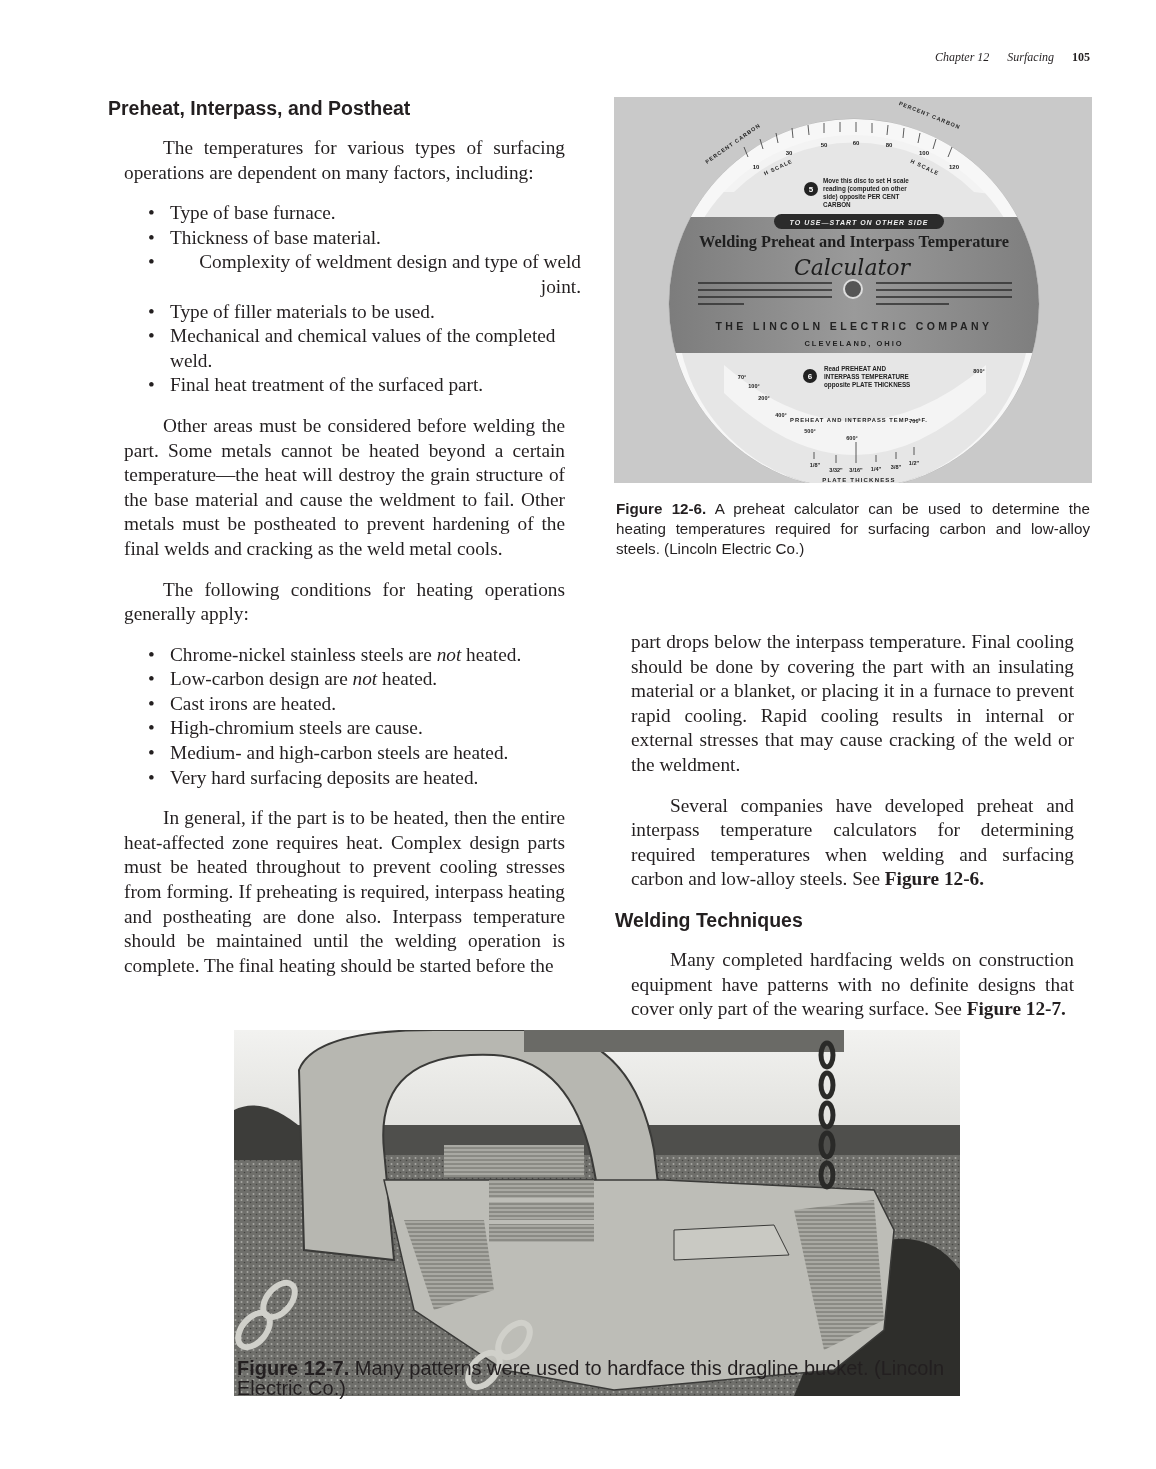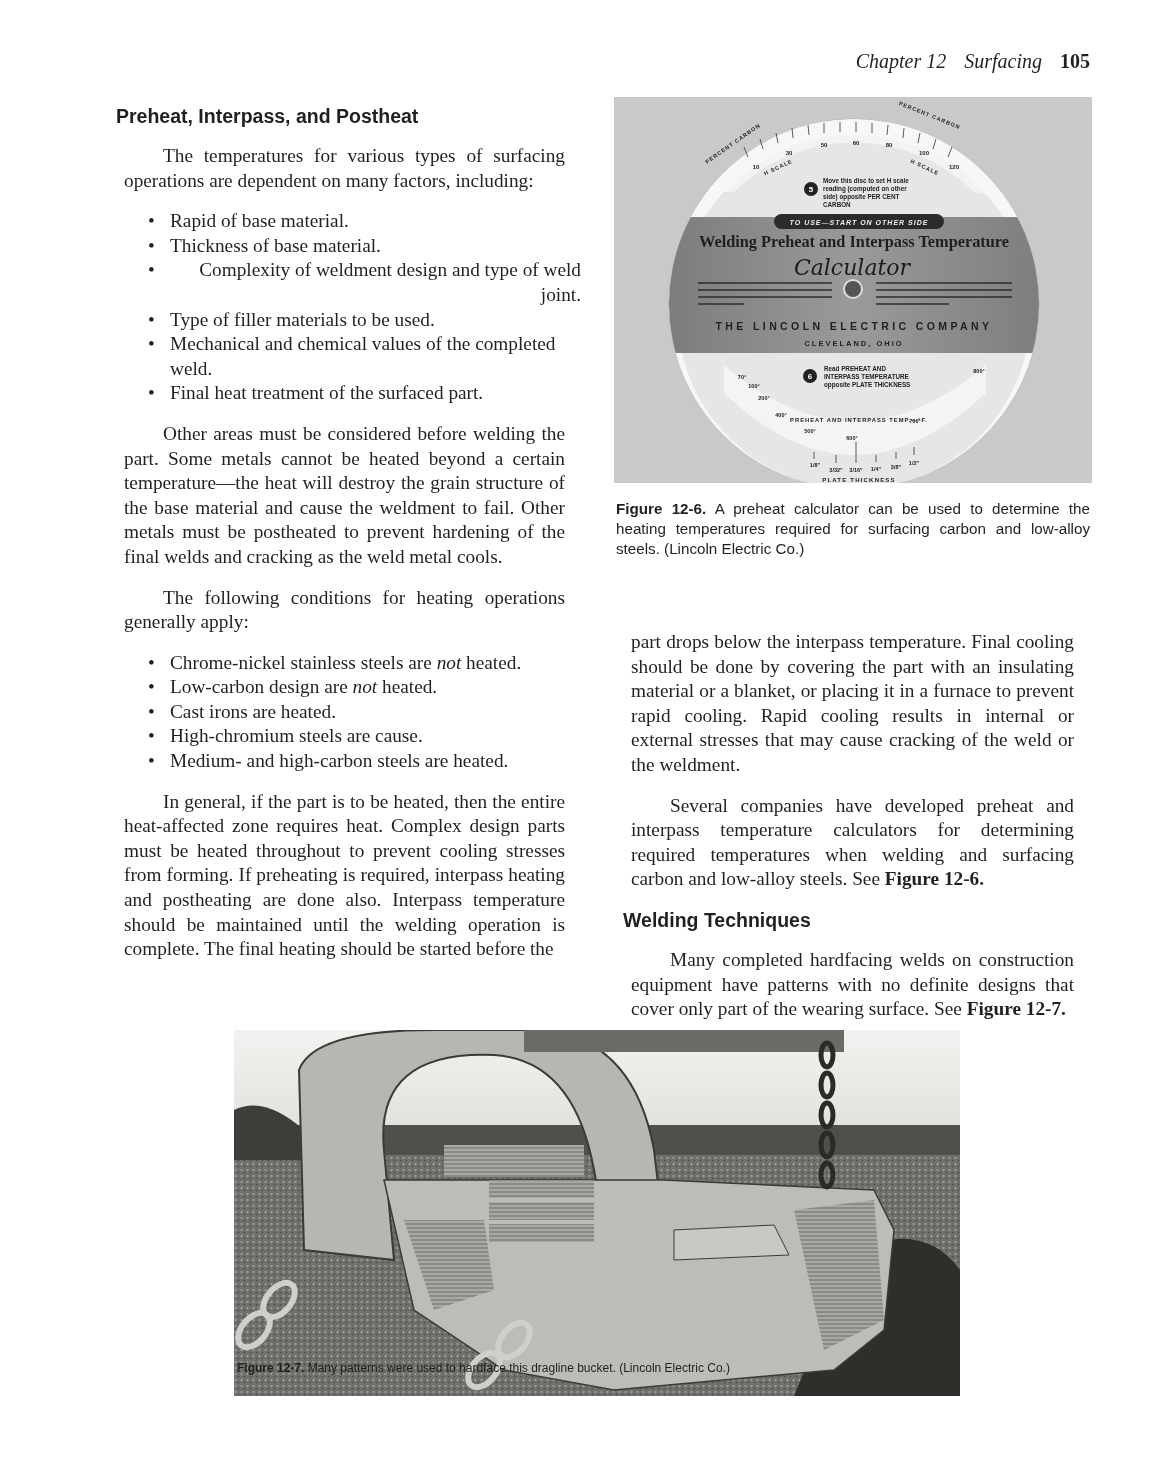--- a/index.html
+++ b/index.html
@@ -1,66 +1,67 @@
 <!DOCTYPE html>
 <html><head>
 <meta charset="utf-8">
 <style>
   html, body { margin: 0; padding: 0; background: #ffffff; }
   body { width: 1156px; height: 1469px; position: relative; overflow: hidden; color: #231f20; }
 
-  .running-head { position: absolute; top: 50px; right: 66px; font-size: 20px; font-family: "Liberation Serif", serif; }
+  .running-head { position: absolute; top: 50px; right: 66px; font-size: 12px; font-family: "Liberation Serif", serif; }
   .running-head .ch { font-style: italic; }
   .running-head .sp { display: inline-block; width: 18px; }
   .running-head .pg { font-weight: bold; }
 
   .col { position: absolute; font-family: "Liberation Serif", serif; font-size: 19.3px; line-height: 24.6px; text-align: justify; }
   .col-left { left: 108px; top: 96px; width: 473px; }
   .col-right { left: 615px; top: 614px; width: 475px; }
 
-  h2.section { font-family: "Liberation Sans", sans-serif; font-weight: bold; font-size: 19.5px; margin: 8px; line-height: 24px; text-align: left; }
+  h2.section { font-family: "Liberation Sans", sans-serif; font-weight: bold; font-size: 19.5px; margin: 0; line-height: 24px; text-align: left; }
   p.para { margin: 16px; text-indent: 39px; }
   ul.bullets { list-style: none; margin: 0; padding: 0 0 0 62px; }
   ul.bullets li { position: relative; }
   ul.bullets li::before { content: "\2022"; position: absolute; left: -22px; }
   .col-right h2.section { margin-top: 12px; }
 
   .fig6 { position: absolute; left: 614px; top: 97px; width: 478px; height: 386px; background: #c9c9c9; overflow: hidden; }
   .fig6-caption { position: absolute; left: 616px; top: 499px; width: 474px; font-family: "Liberation Sans", sans-serif; font-size: 15.2px; line-height: 20px; text-align: justify; }
   .fig-label { font-weight: bold; }
 
   .fig7 { position: absolute; left: 234px; top: 1030px; width: 726px; height: 366px; overflow: hidden; background: #8a8a86; }
-  .fig7-caption { position: absolute; left: 237px; top: 1358px; width: 720px; font-family: "Liberation Sans", sans-serif; font-size: 12px; line-height: 20px; }
+  .fig7-caption { position: absolute; left: 237px; top: 1358px; width: 720px; font-family: "Liberation Sans", sans-serif; font-size: 20px; line-height: 20px; }
 </style>
 </head>
 <body>
 
 <div class="running-head">
   <span class="ch">Chapter 12</span><span class="sp"></span><span class="ch">Surfacing</span><span class="sp"></span><span class="pg">105</span>
 </div>
 
 <div class="col col-left">
   <h2 class="section">Preheat, Interpass, and Postheat</h2>
   <p class="para">The temperatures for various types of surfacing operations are dependent on many factors, including:</p>
   <ul class="bullets">
-    <li>Rapid of base material.</li>
+    <li>Type of base furnace.</li>
     <li>Thickness of base material.</li>
     <li style="text-align:right">Complexity of weldment design and type of weld joint.</li>
     <li>Type of filler materials to be used.</li>
     <li style="text-align:left">Mechanical and chemical values of the completed weld.</li>
     <li>Final heat treatment of the surfaced part.</li>
   </ul>
   <p class="para">Other areas must be considered before welding the part. Some metals cannot be heated beyond a certain temperature—the heat will destroy the grain structure of the base material and cause the weldment to fail. Other metals must be postheated to prevent hardening of the final welds and cracking as the weld metal cools.</p>
   <p class="para">The following conditions for heating operations generally apply:</p>
   <ul class="bullets">
     <li><span>Chrome-nickel stainless steels are </span><em>not</em><span> heated.</span></li>
     <li><span>Low-carbon design are </span><em>not</em><span> heated.</span></li>
     <li><span>Cast irons are heated.</span></li>
     <li><span>High-chromium steels are cause.</span></li>
     <li><span>Medium- and high-carbon steels are heated.</span></li>
+    <li><span>Very hard surfacing deposits are heated.</span></li>
   </ul>
   <p class="para">In general, if the part is to be heated, then the entire heat-affected zone requires heat. Complex design parts must be heated throughout to prevent cooling stresses from forming. If preheating is required, interpass heating and postheating are done also. Interpass temperature should be maintained until the welding operation is complete. The final heating should be started before the</p>
 </div>
 
 <div class="fig6">
   <svg width="478" height="386" viewBox="0 0 478 386">
     <defs>
       <clipPath id="discClip">
           <circle cx="240" cy="207" r="185"></circle>
         </clipPath>

